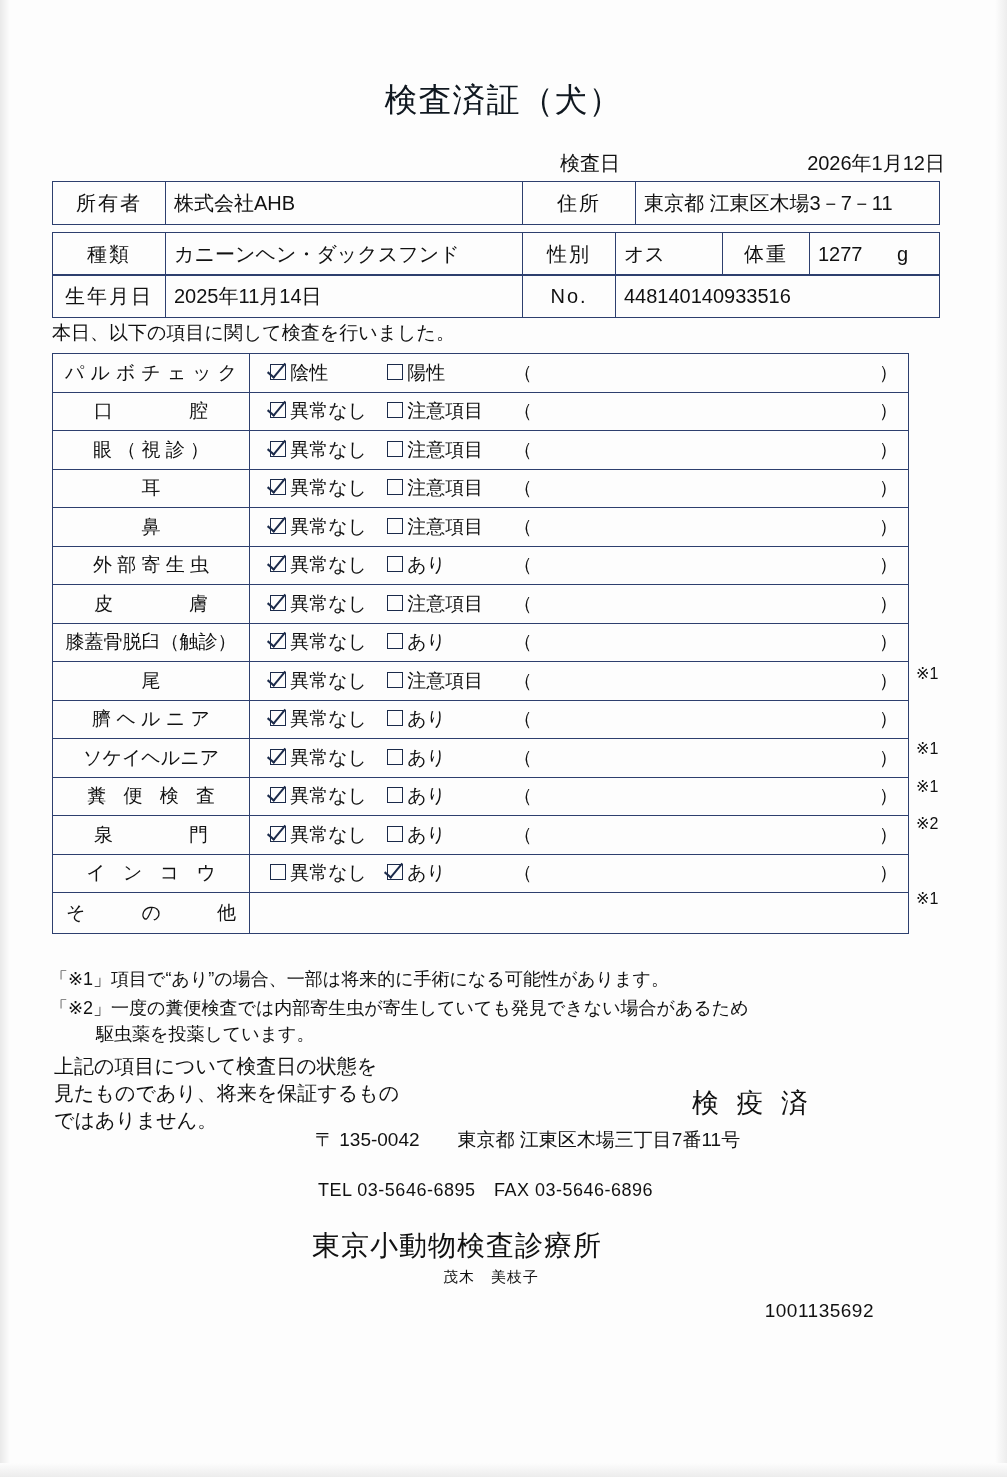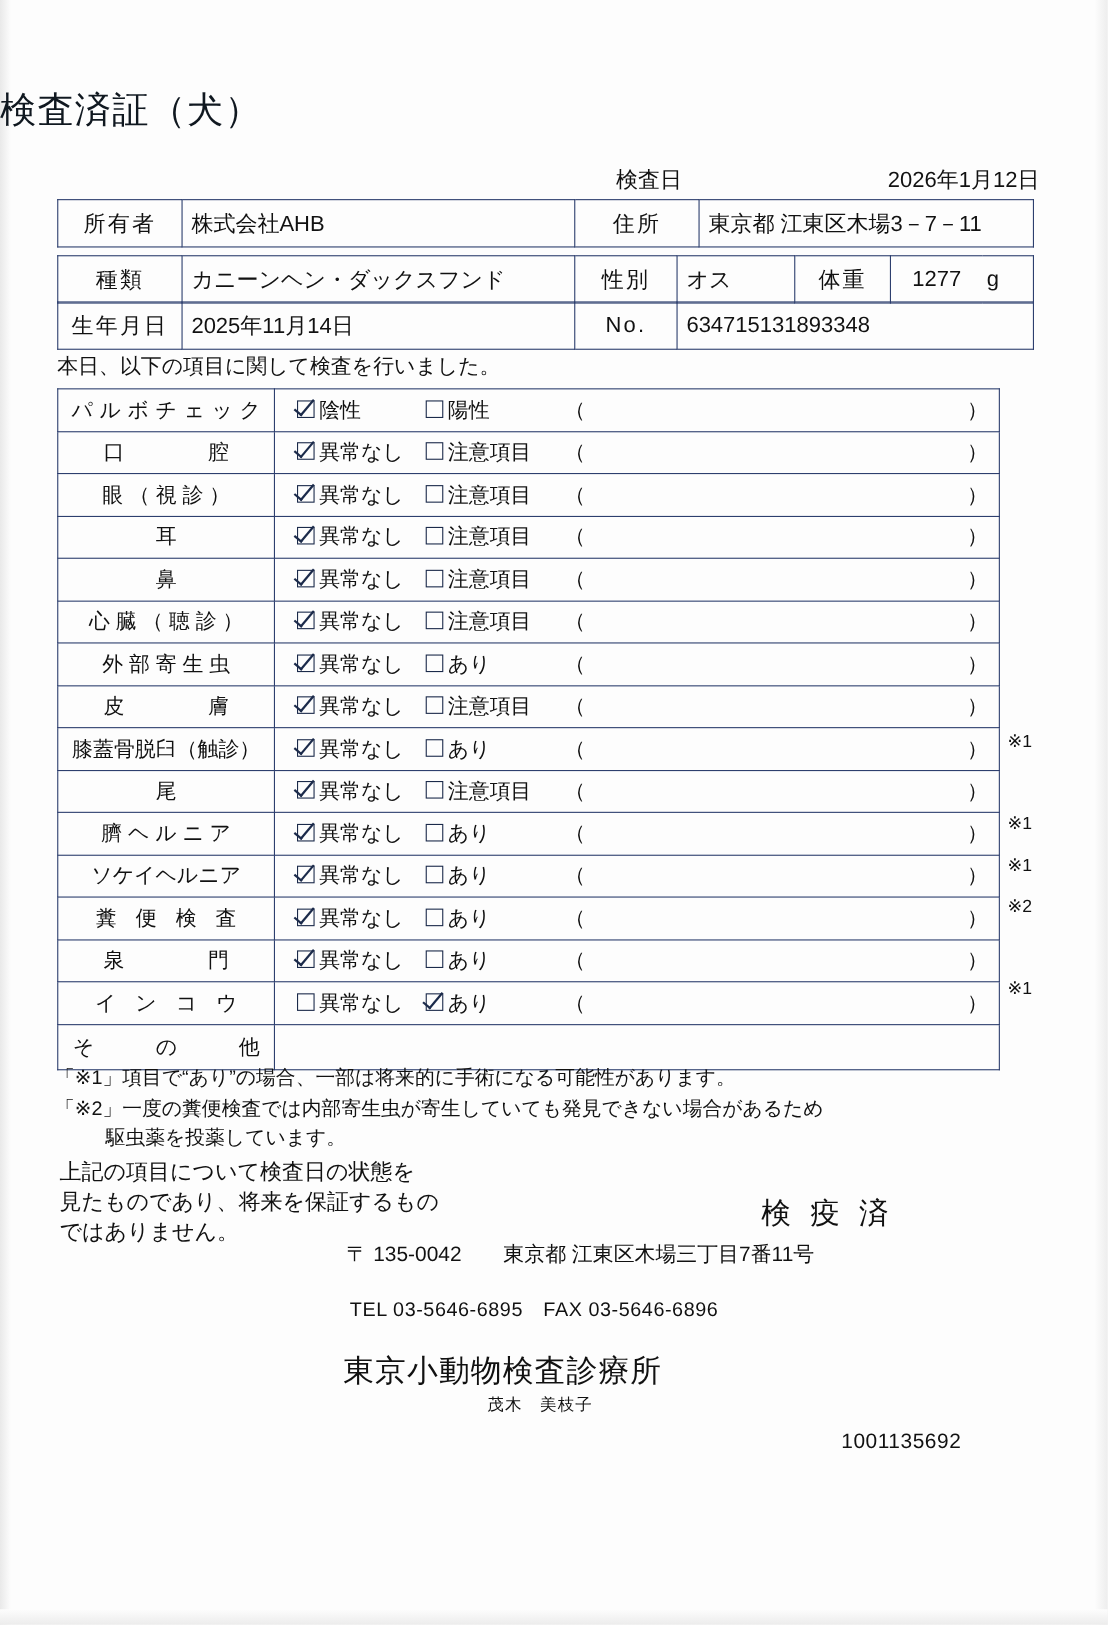--- a/index.html
+++ b/index.html
@@ -33,20 +33,21 @@
   }
   .scan-edge-bottom {
     position: absolute; left: 0; bottom: 0; width: 1007px; height: 14px;
     background: linear-gradient(to top, #ececec, #fdfdfd);
   }
 
   .title {
     position: absolute;
     left: 0; top: 78px;
     width: 1007px;
+    text-align: center;
     font-size: 33px;
     letter-spacing: 1px;
     color: #101820;
   }
 
   .exam-date-label {
     position: absolute;
     left: 560px; top: 150px;
     font-size: 20px;
   }
@@ -69,21 +70,21 @@
     height: 42px;
     padding: 0 8px;
     vertical-align: middle;
     white-space: nowrap;
   }
   .lbl {
     text-align: center;
     letter-spacing: 2px;
   }
   .val { text-align: left; }
-  .val-right { text-align: center; padding-right: 10px; margin-top: 44px;}
+  .val-right { text-align: left; padding-right: 10px; margin-top: 44px;}
   .noborder-right { border-right: none !important; }
   .noborder-left { border-left: none !important; }
 
   .note-line {
     position: absolute;
     left: 52px; top: 320px;
     font-size: 19px;
   }
 
   
@@ -241,21 +242,21 @@
     </tr>
   </tbody>
     </table>
 
   <table class="hdr" style="top:274px">
     <tbody>
         <tr>
       <td class="lbl" style="width:96px">生年月日</td>
       <td class="val" style="width:340px">2025年11月14日</td>
       <td class="lbl" style="width:76px">No.</td>
-      <td class="val">634715131893348</td>
+      <td class="val">448140140933516</td>
     </tr>
   </tbody>
     </table>
 
   <div class="note-line">本日、以下の項目に関して検査を行いました。</div>
 
   <table class="chk">
     <tbody id="chk-body">
         <tr>
           <td class="item spread">パルボチェック</td>
@@ -268,24 +269,20 @@
         <tr>
           <td class="item">眼 （ 視 診 ）</td>
           <td class="opts"><span class="opt first"><span class="box checked"></span><span>異常なし</span></span><span class="opt second"><span class="box"></span><span>注意項目</span></span><span class="paren-open">（</span><span class="paren-close">）</span></td>
         </tr>
         <tr>
           <td class="item">耳</td>
           <td class="opts"><span class="opt first"><span class="box checked"></span><span>異常なし</span></span><span class="opt second"><span class="box"></span><span>注意項目</span></span><span class="paren-open">（</span><span class="paren-close">）</span></td>
         </tr>
         <tr>
           <td class="item">鼻</td>
-          <td class="opts"><span class="opt first"><span class="box checked"></span><span>異常なし</span></span><span class="opt second"><span class="box"></span><span>注意項目</span></span><span class="paren-open">（</span><span class="paren-close">）</span></td>
-        </tr>
-        <tr>
-          <td class="item">心 臓 （ 聴 診 ）</td>
           <td class="opts"><span class="opt first"><span class="box checked"></span><span>異常なし</span></span><span class="opt second"><span class="box"></span><span>注意項目</span></span><span class="paren-open">（</span><span class="paren-close">）</span></td>
         </tr>
         <tr>
           <td class="item">外 部 寄 生 虫</td>
           <td class="opts"><span class="opt first"><span class="box checked"></span><span>異常なし</span></span><span class="opt second"><span class="box"></span><span>あり</span></span><span class="paren-open">（</span><span class="paren-close">）</span></td>
         </tr>
         <tr>
           <td class="item">皮　　　　膚</td>
           <td class="opts"><span class="opt first"><span class="box checked"></span><span>異常なし</span></span><span class="opt second"><span class="box"></span><span>注意項目</span></span><span class="paren-open">（</span><span class="paren-close">）</span></td>
         </tr>

